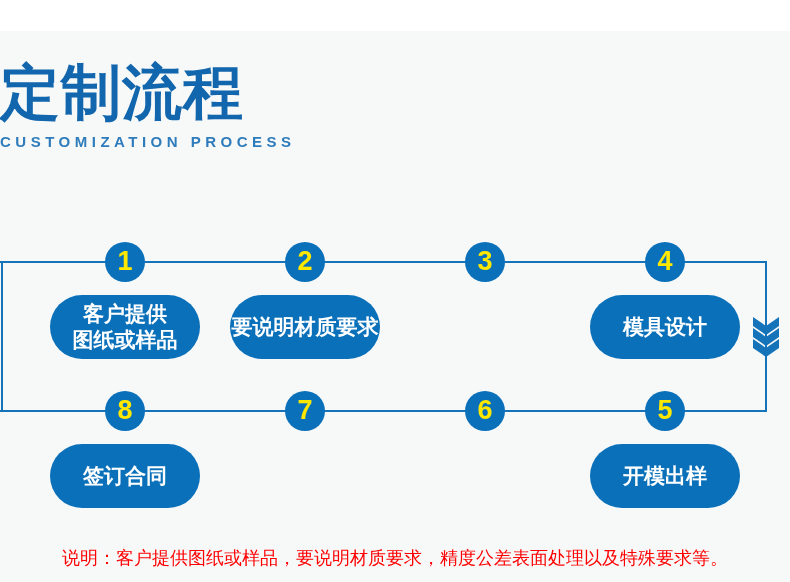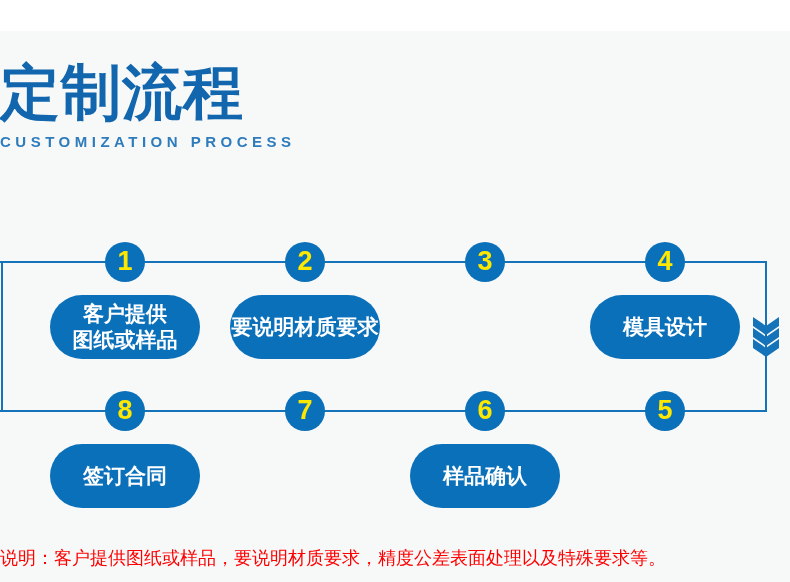--- a/index.html
+++ b/index.html
@@ -81,20 +81,21 @@
   .col-1 { left: 230px; }
   .col-2 { left: 410px; }
   .col-3 { left: 590px; }
   .row-1 { top: 211px; }
   .row-2 { top: 360px; }
   
   .note {
     position: absolute;
     left: 0; top: 515px;
     width: 790px;
+    text-align: center;
     color: var(--note-red, #fe0000);
     font-size: 18px;
     font-weight: 400;
   }
 </style>
 </head>
 <body>
 
 <div class="stage">
 
@@ -162,26 +163,26 @@
   <div class="step row-2 col-1">
     <div class="step-circle">
       <span class="step-number">7</span>
     </div>
   </div>
 
   <div class="step row-2 col-2">
     <div class="step-circle">
       <span class="step-number">6</span>
     </div>
-    <div class="step-pill">
-      <span class="step-label">样品确认</span>
-    </div>
   </div>
 
   <div class="step row-2 col-3">
     <div class="step-circle">
       <span class="step-number">5</span>
+    </div>
+    <div class="step-pill">
+      <span class="step-label">开模出样</span>
     </div>
   </div>
 
   <div class="note">说明：客户提供图纸或样品，要说明材质要求，精度公差表面处理以及特殊要求等。</div>
 
 </div>
 
 </body></html>

